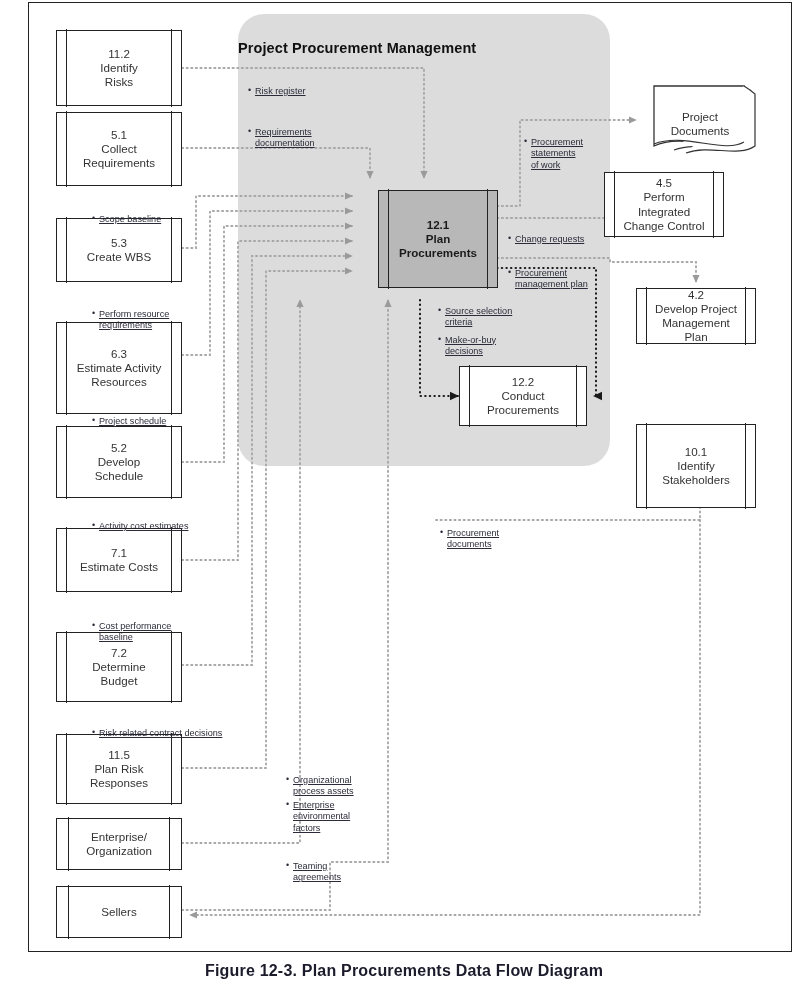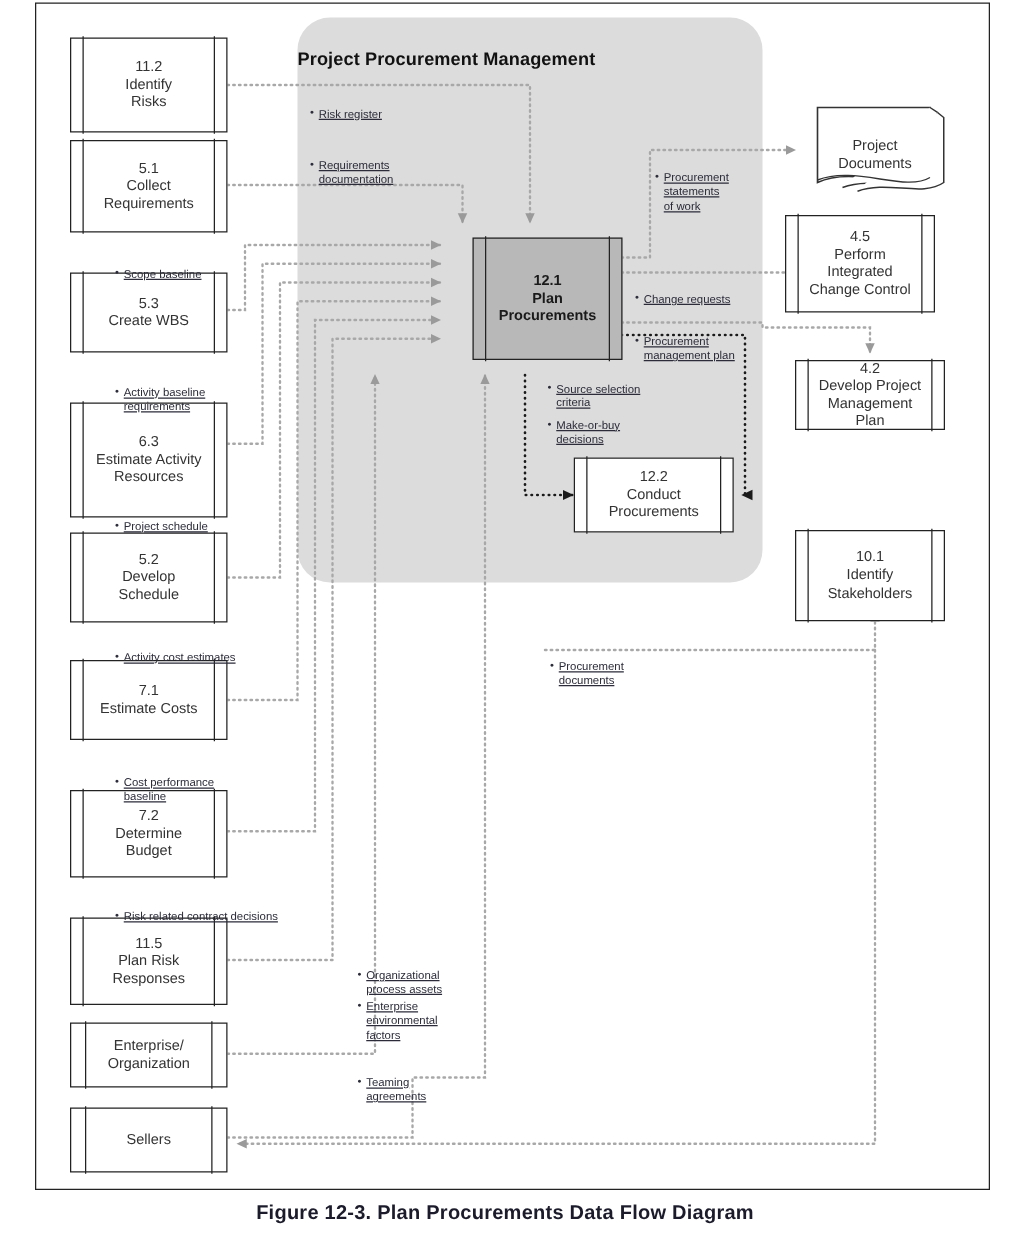--- a/index.html
+++ b/index.html
@@ -199,52 +199,52 @@
     <svg width="112" height="80" viewBox="0 0 112 80">
       <path d="M10,60 L10,2 L100,2 L100,58 C80,70 40,48 10,62 z" fill="#fff" stroke="#333" stroke-width="1.3"></path>
       <path d="M100,2 L106,6 L106,60 C88,72 56,56 30,66" fill="#fff" stroke="#333" stroke-width="1.2"></path>
       <path d="M106,6 L111,10 L111,62 C94,74 66,60 42,69" fill="#fff" stroke="#333" stroke-width="1.2"></path>
       <path d="M10,60 C40,48 80,70 100,58" fill="none" stroke="#333" stroke-width="1.1"></path>
     </svg>
     <div class="label" style="white-space:pre-line">Project
 Documents</div>
   </div>
 
-  <div class="proc" style="left:628px;top:172px;width:120px;height:78px;">
+  <div class="proc" style="left:604px;top:172px;width:120px;height:65px;">
     <span class="txt"><span>4.5</span><br><span style="white-space:pre-line">Perform
 Integrated
 Change Control</span></span>
   </div>
 
   <div class="proc" style="left:636px;top:288px;width:120px;height:56px;">
     <span class="txt"><span>4.2</span><br><span style="white-space:pre-line">Develop Project
 Management
 Plan</span></span>
   </div>
 
-  <div class="proc" style="left:636px;top:424px;width:120px;height:73px;">
+  <div class="proc" style="left:636px;top:424px;width:120px;height:84px;">
     <span class="txt"><span>10.1</span><br><span style="white-space:pre-line">Identify
 Stakeholders</span></span>
   </div>
 
   <div class="flab" style="left:248px;top:74px;">
     <span class="b">Risk register</span>
   </div>
 
   <div class="flab" style="left:248px;top:115px;">
     <span class="b">Requirements
 documentation</span>
   </div>
 
   <div class="flab" style="left:92px;top:202px;">
     <span class="b">Scope baseline</span>
   </div>
 
   <div class="flab" style="left:92px;top:297px;">
-    <span class="b">Activity baseline
+    <span class="b">Perform resource
 requirements</span>
   </div>
 
   <div class="flab" style="left:92px;top:404px;">
     <span class="b">Project schedule</span>
   </div>
 
   <div class="flab" style="left:92px;top:509px;">
     <span class="b">Activity cost estimates</span>
   </div>

